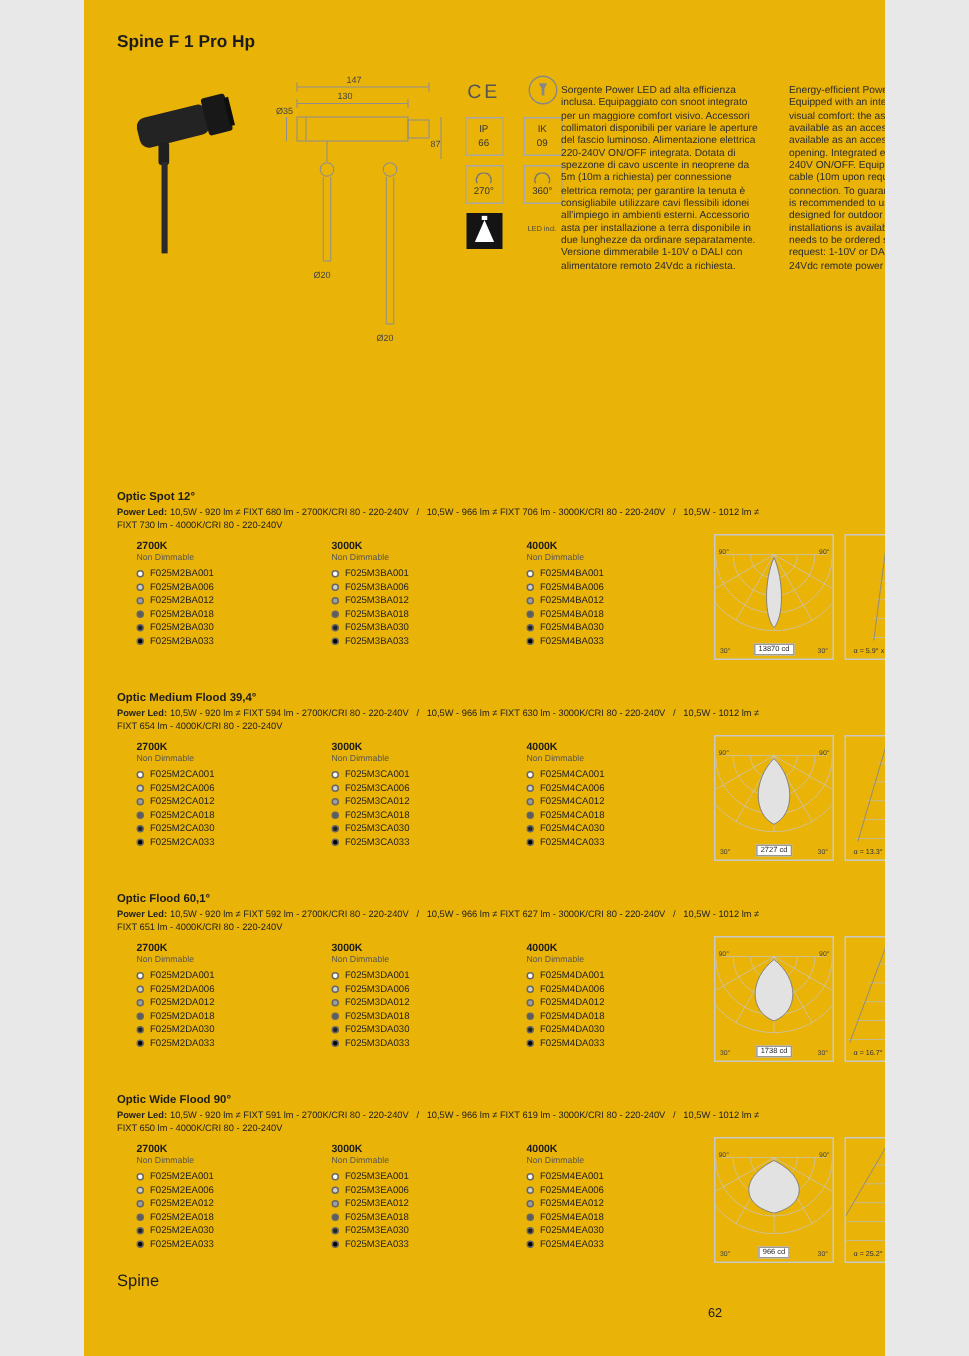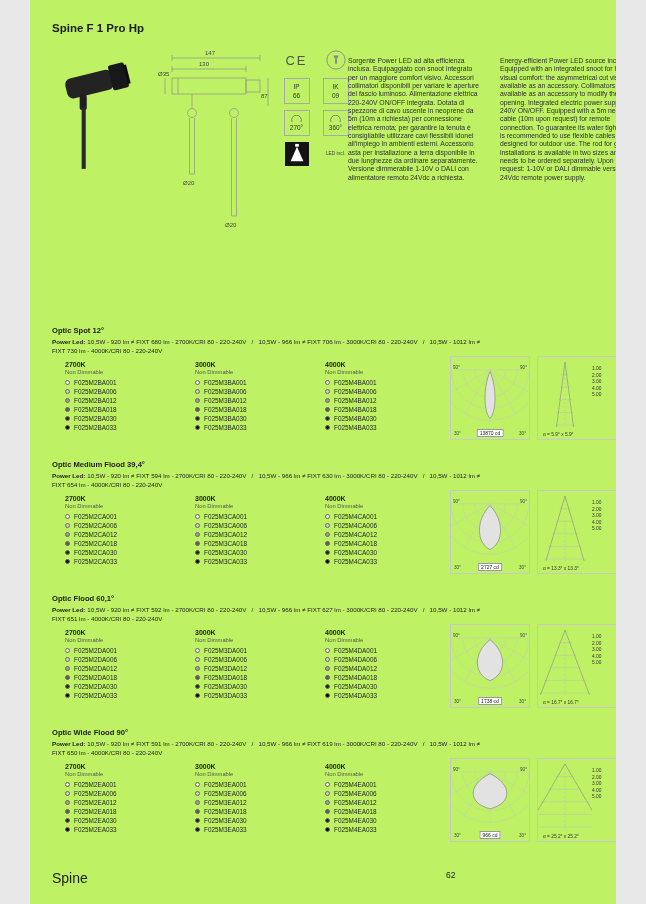--- a/index.html
+++ b/index.html
@@ -1,16 +1,16 @@
 <!DOCTYPE html>
 <html><head>
 <meta charset="utf-8">
 <style>
   html,body{margin:0;padding:0;background:#e8e8e8;}
-  .page{position:relative;width:586px;height:904px;margin:0 auto;background:#bef264;
+  .page{position:relative;width:534px;height:904px;margin:0 auto;background:#eab308;
         font-family:"Liberation Sans",sans-serif;color:#1c1c1c;overflow:hidden;}
   .page-title{position:absolute;left:22px;top:14px;font-size:11.5px;font-weight:bold;}
 
   .photo{position:absolute;left:18px;top:52px;width:106px;height:122px;}
   .drawing{position:absolute;left:128px;top:46px;width:120px;height:192px;}
 
   .badges{position:absolute;left:250px;top:48px;width:74px;display:grid;
           grid-template-columns:33px 33px;gap:6px 6px;justify-items:center;align-items:center;}
   .badge-ce{font-size:13px;letter-spacing:2px;color:#555;}
   .badge-circle{width:24px;height:24px;display:flex;align-items:center;justify-content:center;}
@@ -51,21 +51,21 @@
   .cdv{position:absolute;left:50%;bottom:2px;transform:translateX(-50%);border:0.5px solid #999;
        background:#fff;font-size:5px;padding:0 2px;white-space:nowrap;}
   .ctable{flex:1;padding:3px 3px 0 0;font-size:4.8px;color:#333;}
   .trow{display:flex;line-height:6.4px;}
   .trow .c1{width:26%;}
   .trow .cv{width:37%;text-align:right;}
   .thead{font-weight:bold;}
   .alpha{position:absolute;left:5px;bottom:2px;font-size:4.8px;color:#333;}
   .phot{position:absolute;right:0;bottom:0;font-size:6.2px;font-weight:bold;}
 
-  .footer-name{position:absolute;left:22px;top:870px;font-size:14px;text-align:center;}
+  .footer-name{position:absolute;left:22px;top:848px;font-size:11px;text-align:center;}
   .footer-page{position:absolute;left:416px;top:870px;font-size:8.5px;}
 </style>
 </head>
 <body>
 
 <div class="page">
 
   <h1 class="page-title">Spine F 1 Pro Hp</h1>
 
   <div class="photo">

